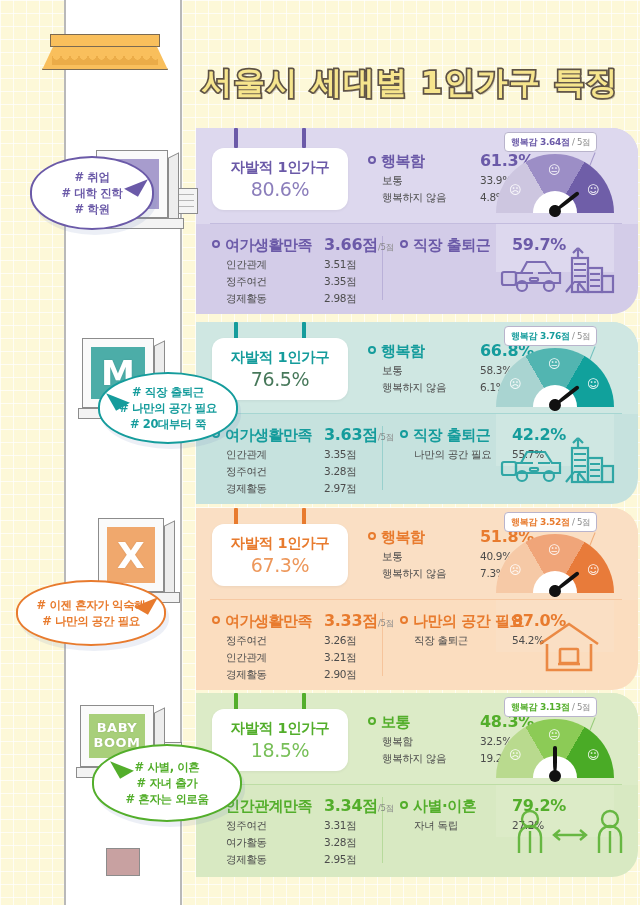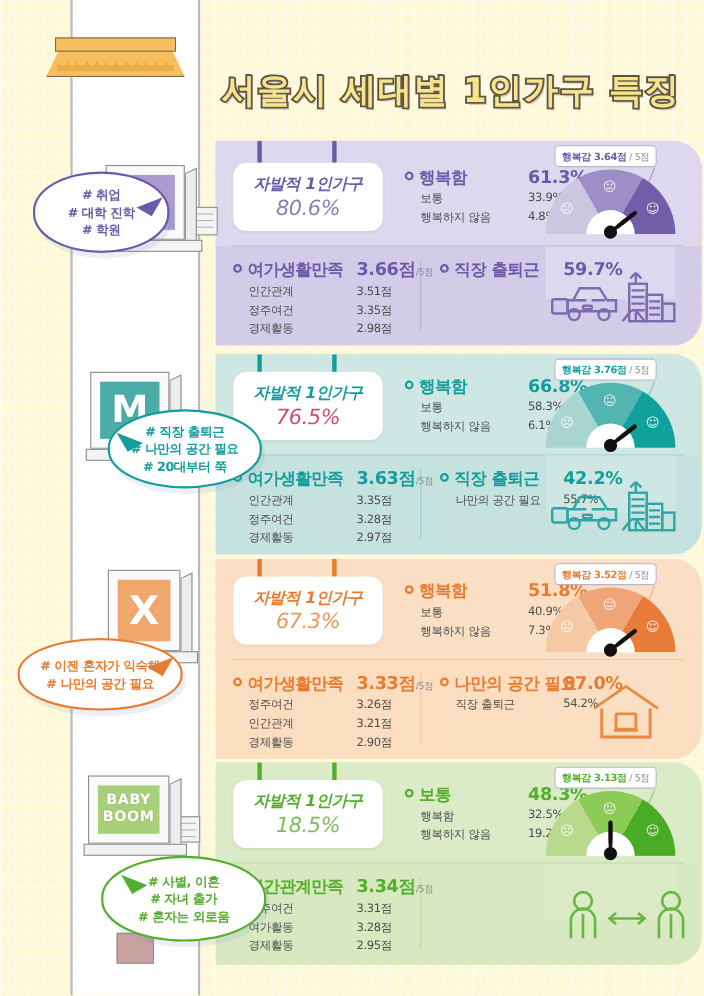--- a/index.html
+++ b/index.html
@@ -61,21 +61,20 @@
   .ticks { position:absolute; top:0; left:18px; width:120px; height:20px; }
   .ticks i { position:absolute; top:0; width:4px; height:20px; border-radius:1px; }
   .ticks i:nth-child(1){ left:20px; }
   .ticks i:nth-child(2){ left:88px; }
   
   .card {
     position:absolute; left:16px; top:16px; width:136px; height:62px;
     background:#fff; border-radius:12px;
     display:flex; flex-direction:column; align-items:center; justify-content:center;
     box-shadow: 0 1px 3px rgba(0,0,0,.06);
-    font-style: italic;
   }
   .card .lbl { font-size:14.5px; font-weight:bold; letter-spacing:-.4px; }
   .card .val { font-size:19px; margin-top:1px; letter-spacing:-.4px; }
   
   .stats { position:absolute; top:16px; }
   .stats .hdr { display:flex; align-items:baseline; }
   .stats .bullet {
     display:inline-block; width:8px; height:8px; border-radius:50%;
     border:2px solid currentColor; margin-right:5px; position:relative; top:-2px;
   }
@@ -271,21 +270,21 @@
     </div>
   </div>
   <div class="panel" style="top:322px; height:182px; background:#c6e2de;">
     <div class="panel-top" style="height:92px; background:#cfe7e2;">
       <div class="ticks">
         <i style="background:#159c9c;"></i>
           <i style="background:#159c9c;"></i>
       </div>
       <div class="card" style="top:16px;">
         <div class="lbl" style="color:#159c9c;">자발적 1인가구</div>
-        <div class="val" style="color:#be185d; opacity:.78;">76.5%</div>
+        <div class="val" style="color:#14532d; opacity:.78;">76.5%</div>
       </div>
 
   <div class="stats" style="left:172px; top:20px; width:190px; color:#159c9c;">
     <div class="hdr" style="position:relative;">
       <span class="bullet"></span>
       <span class="hkey">행복함</span>
       <span class="hval">66.8%</span>
     </div>
 
     <div class="row">
@@ -538,20 +537,32 @@
       <span class="rv">3.28점</span>
     </div>
     <div class="row">
       <span>경제활동</span>
       <span class="rv">2.95점</span>
     </div>
   </div>
       <div style="position:absolute; left:186px; top:12px; width:1.4px; height:66px;
                   background:#53ae2b; opacity:.25;"></div>
 
+  <div class="stats" style="left:204px; top:12px; width:190px; color:#53ae2b;">
+    <div class="hdr" style="position:relative;">
+      <span class="bullet"></span>
+      <span class="hkey">사별·이혼</span>
+      <span class="hval">79.2%</span>
+    </div>
+
+    <div class="row">
+      <span>자녀 독립</span>
+      <span class="rv">27.2%</span>
+    </div>
+  </div>
       <div class="deco" style="right:12px; bottom:14px;">
         <svg width="112" height="52" viewBox="0 0 112 52" fill="none" stroke="#53ae2b" stroke-width="2.4">
     <circle cx="16" cy="12" r="8"></circle>
     <path d="M5 46 v-16 a11 11 0 0 1 22 0 v16"></path>
             <path d="M16 24 v22"></path>
     <circle cx="96" cy="12" r="8"></circle>
     <path d="M85 46 v-16 a11 11 0 0 1 22 0 v16"></path>
             <path d="M96 24 v22"></path>
     <path d="M42 28 h28 M46 23 l-6 5 l6 5 M66 23 l6 5 l-6 5"></path>
   </svg>
@@ -629,21 +640,21 @@
     <div class="bubble" style="left:16px; top:580px; width:150px; height:66px;
                 border-color:#e87b2e; z-index:9;">
       <span style="color:#e87b2e;"># 이젠 혼자가 익숙해</span>
       <span style="color:#e87b2e;"># 나만의 공간 필요</span>
       <div class="tail" style="left:120px; top:10px;
                   border-left:16px solid transparent;
                   border-right:0px solid transparent;
                   border-bottom:20px solid #e87b2e;
                   transform: rotate(30deg);"></div>
     </div>
-    <div class="bubble" style="left:92px; top:778px; width:150px; height:78px;
+    <div class="bubble" style="left:92px; top:744px; width:150px; height:78px;
                 border-color:#53ae2b; z-index:9;">
       <span style="color:#53ae2b;"># 사별, 이혼</span>
       <span style="color:#53ae2b;"># 자녀 출가</span>
       <span style="color:#53ae2b;"># 혼자는 외로움</span>
       <div class="tail" style="left:20px; top:10px;
                   border-left:0px solid transparent;
                   border-right:16px solid transparent;
                   border-bottom:20px solid #53ae2b;
                   transform: rotate(-30deg);"></div>
     </div>

